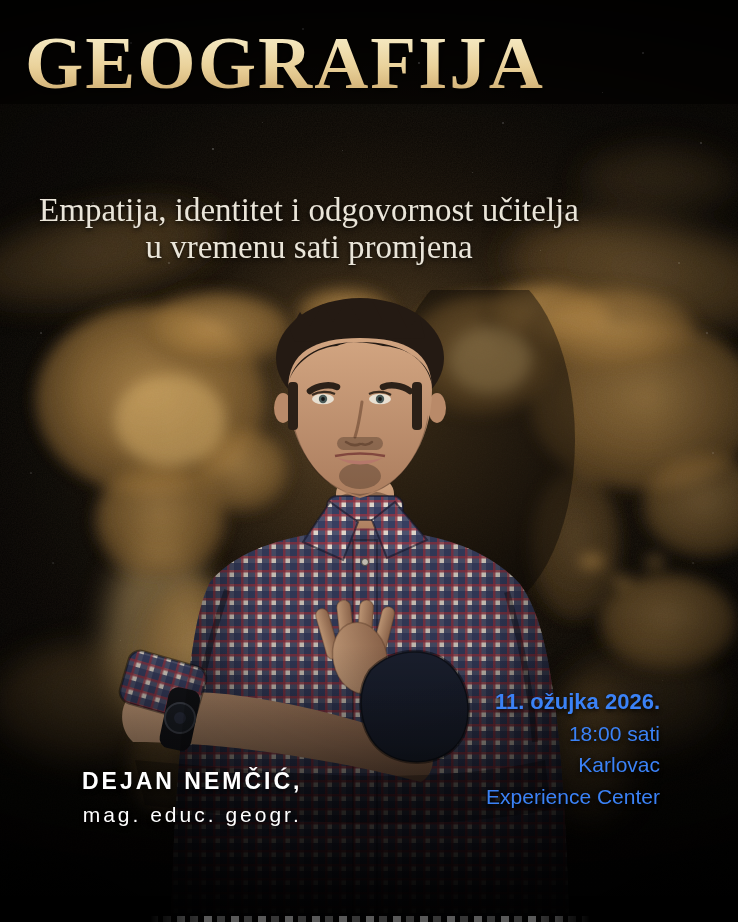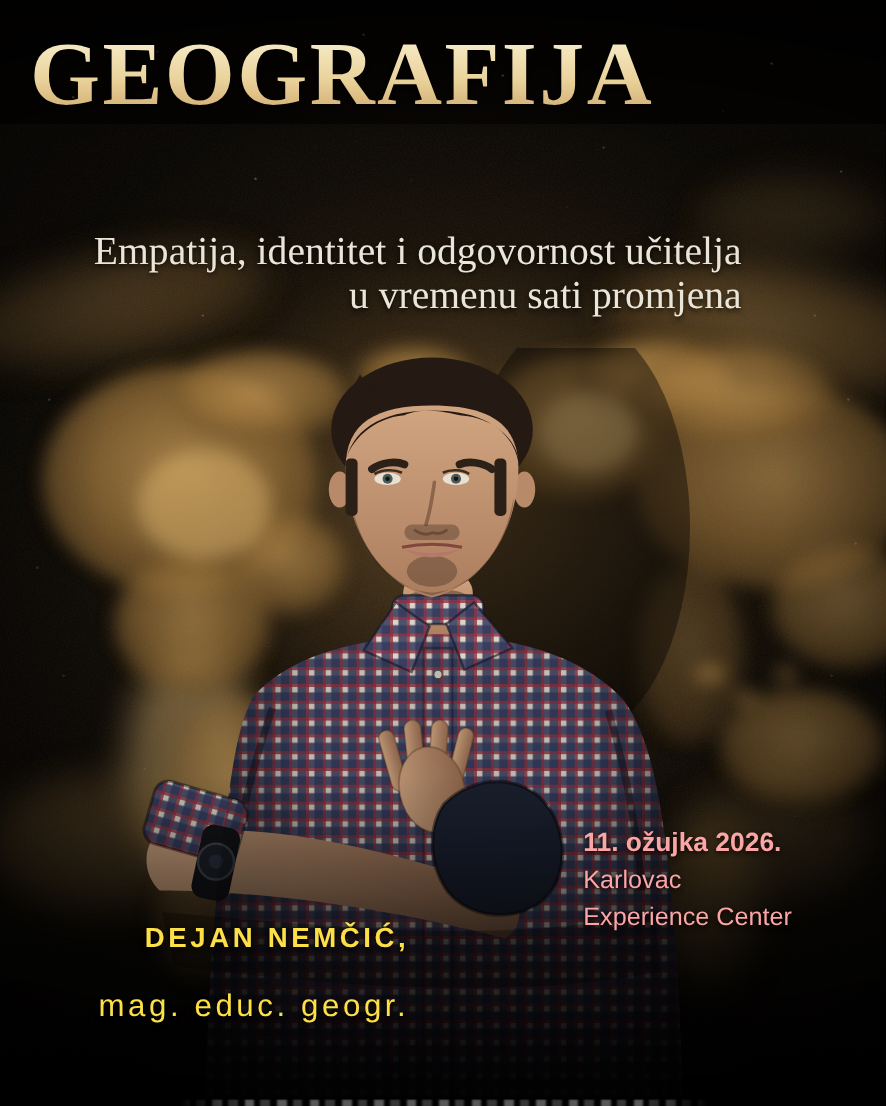--- a/index.html
+++ b/index.html
@@ -31,27 +31,27 @@
       radial-gradient(ellipse 92% 72% at 50% 44%, rgba(0,0,0,0) 42%, rgba(0,0,0,.45) 78%, rgba(0,0,0,.8) 100%),
       linear-gradient(180deg, rgba(0,0,0,0) 70%, rgba(0,0,0,.7) 92%, rgba(0,0,0,.96) 100%);}
 
   
   .titles{position:absolute;z-index:5;top:24px;left:12px;width:738px;text-align:left;margin-left:13px;}
   .title-line{font-family:"Liberation Serif",serif;font-weight:700;font-size:75px;line-height:77px;
       letter-spacing:2px;margin:0;color:#ecd9a6;
       background:linear-gradient(180deg,#f7eecb 8%,#ead29b 55%,#c9a467 100%);
       -webkit-background-clip:text;background-clip:text;-webkit-text-fill-color:transparent;
       filter:drop-shadow(0 2px 3px rgba(0,0,0,.6));}
-  .subtitle{position:absolute;z-index:5;top:192px;left:0;width:618px;text-align:right;
+  .subtitle{position:absolute;z-index:5;top:192px;left:0;width:618px;text-align:center;
       font-family:"Liberation Serif",serif;font-size:33px;line-height:37px;color:#eae5d9;
       text-shadow:0 2px 4px rgba(0,0,0,.7);margin:0;}
-  .speaker{position:absolute;z-index:5;left:82px;top:768px;color:#fde047;text-align:right;}
+  .speaker{position:absolute;z-index:5;left:82px;top:768px;color:#ffffff;text-align:center;}
   .speaker-name{font-size:23px;font-weight:700;letter-spacing:3px;text-shadow:0 2px 4px rgba(0,0,0,.8);}
-  .speaker-cred{margin-top:28px;font-size:26px;font-weight:400;letter-spacing:3px;text-shadow:0 2px 4px rgba(0,0,0,.8);}
-  .event{position:absolute;z-index:5;right:78px;top:686px;text-align:left;color:#fca5a5;
+  .speaker-cred{margin-top:8px;font-size:21px;font-weight:400;letter-spacing:3px;text-shadow:0 2px 4px rgba(0,0,0,.8);}
+  .event{position:absolute;z-index:5;right:78px;top:686px;text-align:right;color:#3b82f6;
       font-size:21px;line-height:31.5px;text-shadow:0 2px 4px rgba(0,0,0,.8);}
   .event .ev-date{font-weight:700;font-size:22px;}
   .cutoff{position:absolute;z-index:5;left:150px;bottom:-1px;width:440px;height:7px;opacity:.75;
       background:repeating-linear-gradient(90deg, rgba(235,235,235,.5) 0 8px, rgba(235,235,235,0) 8px 13px,
                  rgba(235,235,235,.3) 13px 21px, rgba(235,235,235,0) 21px 27px);
       filter:blur(.7px);
       -webkit-mask:linear-gradient(90deg,transparent,#000 12%,#000 88%,transparent);
       mask:linear-gradient(90deg,transparent,#000 12%,#000 88%,transparent);}
 </style>
 </head>
@@ -252,18 +252,19 @@
   <p class="subtitle"><span>Empatija, identitet i odgovornost učitelja</span><br>
      <span>u vremenu sati promjena</span></p>
 
   <div class="speaker">
     <div class="speaker-name">DEJAN NEMČIĆ,</div>
     <div class="speaker-cred">mag. educ. geogr.</div>
   </div>
 
   <div class="event">
     <div class="ev-date">11. ožujka 2026.</div>
+    <div>18:00 sati</div>
     <div>Karlovac</div>
     <div>Experience Center</div>
   </div>
 
   <div class="cutoff"></div>
 </div>
 
 </body></html>

